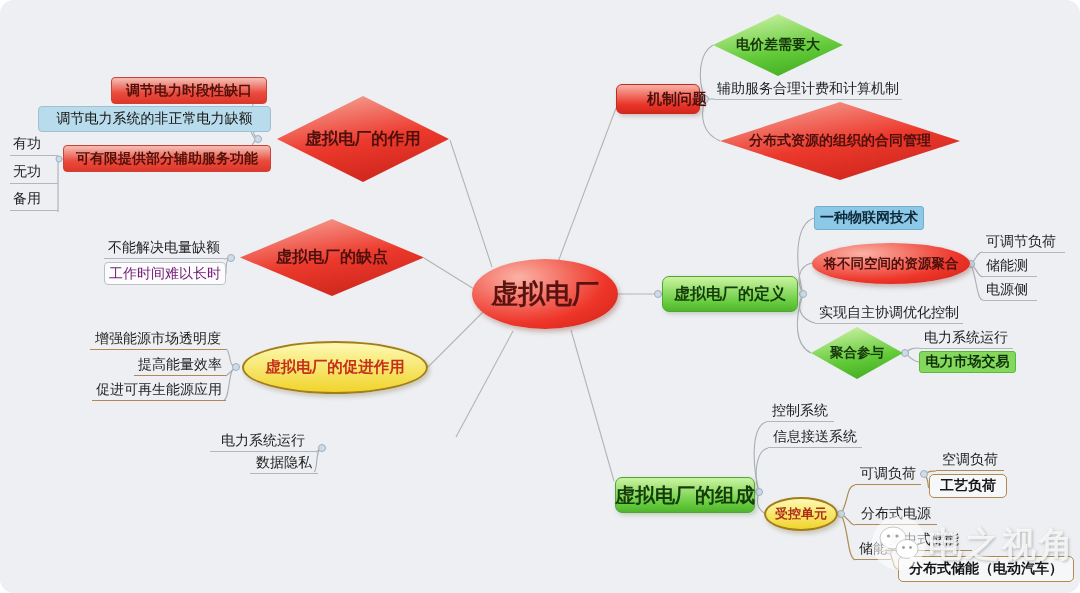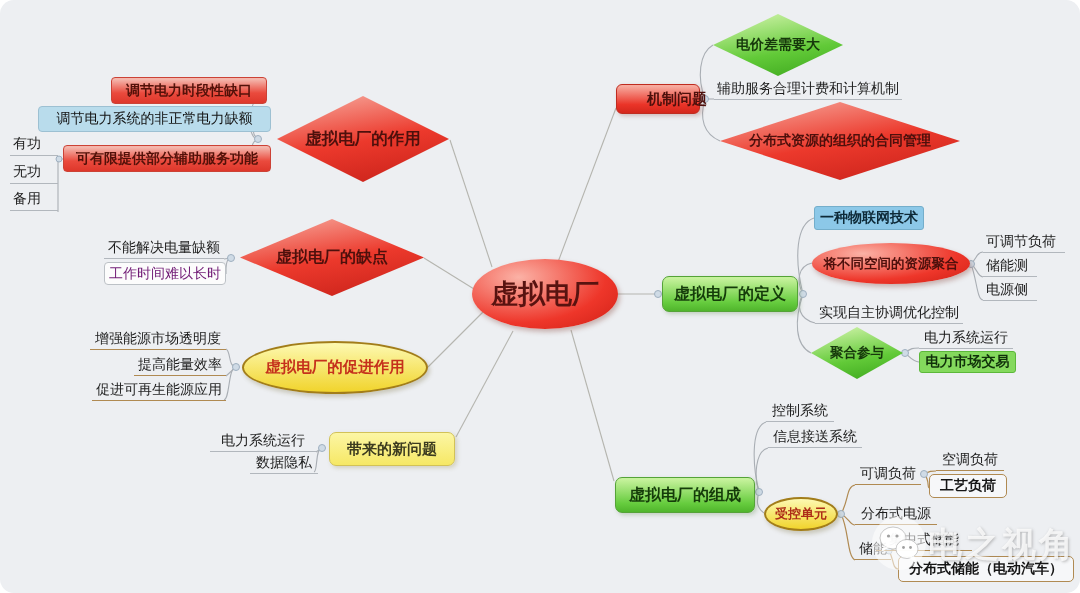--- a/index.html
+++ b/index.html
@@ -109,41 +109,40 @@
 
   <div class="node diamond dia-red shadow-d" style="left:240px;top:219px;width:184px;height:77px;font-size:16px;">虚拟电厂的缺点</div>
   <div class="node plain" style="left:104px;top:239px;width:120px;height:20px;">不能解决电量缺额</div>
   <div class="node box-gray" style="left:104px;top:262px;width:122px;height:23px;font-size:14px;">工作时间难以长时</div>
 
   <div class="node ell-yellow" style="left:242px;top:341px;width:186px;height:53px;font-size:15.5px;font-weight:bold;color:#c5311c;">虚拟电厂的促进作用</div>
   <div class="node plain ul-tan" style="left:90px;top:330px;width:136px;height:20px;">增强能源市场透明度</div>
   <div class="node plain ul-tan" style="left:134px;top:356px;width:92px;height:20px;">提高能量效率</div>
   <div class="node plain ul-tan" style="left:92px;top:381px;width:134px;height:20px;">促进可再生能源应用</div>
 
-  <div class="node rect-yellow" style="left:329px;top:432px;width:126px;height:34px;font-size:15px;">带来的新问题</div>
   <div class="node plain" style="left:210px;top:432px;width:106px;height:20px;">电力系统运行</div>
   <div class="node plain" style="left:250px;top:454px;width:68px;height:20px;">数据隐私</div>
 
   <div class="node rect-red" style="left:616px;top:84px;width:84px;height:30px;font-size:15px;padding-left:38px;">机制问题</div>
   <div class="node diamond dia-green shadow-d" style="left:713px;top:14px;width:130px;height:62px;font-size:14px;">电价差需要大</div>
   <div class="node plain" style="left:714px;top:80px;width:188px;height:20px;">辅助服务合理计费和计算机制</div>
   <div class="node rect-green" style="left:662px;top:276px;width:136px;height:36px;font-size:16px;">虚拟电厂的定义</div>
 
   <div class="node diamond dia-red shadow-d" style="left:720px;top:102px;width:240px;height:78px;font-size:14px;">分布式资源的组织的合同管理</div>
   <div class="node box-blue" style="left:814px;top:206px;width:110px;height:24px;font-size:14px;">一种物联网技术</div>
   <div class="node ell-red" style="left:812px;top:243px;width:158px;height:41px;font-size:13.5px;font-weight:bold;color:#4e100c;">将不同空间的资源聚合</div>
   <div class="node plain" style="left:983px;top:233px;width:82px;height:20px;justify-content:flex-start;">可调节负荷</div>
   <div class="node plain" style="left:983px;top:257px;width:54px;height:20px;justify-content:flex-start;">储能测</div>
   <div class="node plain" style="left:983px;top:281px;width:54px;height:20px;justify-content:flex-start;">电源侧</div>
   <div class="node plain" style="left:815px;top:304px;width:148px;height:20px;">实现自主协调优化控制</div>
   <div class="node diamond dia-green shadow-d" style="left:811px;top:327px;width:92px;height:52px;font-size:13.5px;">聚合参与</div>
   <div class="node plain" style="left:919px;top:329px;width:94px;height:20px;">电力系统运行</div>
   <div class="node box-green" style="left:919px;top:351px;width:97px;height:22px;font-size:14px;">电力市场交易</div>
 
-  <div class="node rect-green" style="left:615px;top:477px;width:140px;height:36px;font-size:16px;">虚拟电厂的组成</div>
+  <div class="node rect-green" style="left:615px;top:477px;width:140px;height:36px;font-size:20px;">虚拟电厂的组成</div>
   <div class="node plain" style="left:766px;top:402px;width:68px;height:20px;">控制系统</div>
   <div class="node plain" style="left:768px;top:428px;width:94px;height:20px;">信息接送系统</div>
   <div class="node ell-yellow" style="left:764px;top:497px;width:74px;height:34px;font-size:13px;font-weight:bold;color:#ad2d18;">受控单元</div>
   <div class="node plain ul-tan" style="left:855px;top:465px;width:66px;height:20px;">可调负荷</div>
   <div class="node plain ul-tan" style="left:936px;top:451px;width:68px;height:20px;">空调负荷</div>
   <div class="node box-tan" style="left:929px;top:474px;width:78px;height:24px;font-size:14px;">工艺负荷</div>
   <div class="node plain ul-tan" style="left:855px;top:505px;width:82px;height:20px;">分布式电源</div>
   <div class="node plain ul-tan" style="left:855px;top:540px;width:36px;height:20px;">储能</div>
   <div class="node plain ul-tan" style="left:876px;top:531px;width:96px;height:20px;">集中式储能</div>
   <div class="node box-tan" style="left:898px;top:556px;width:176px;height:26px;font-size:14px;">分布式储能（电动汽车）</div>

